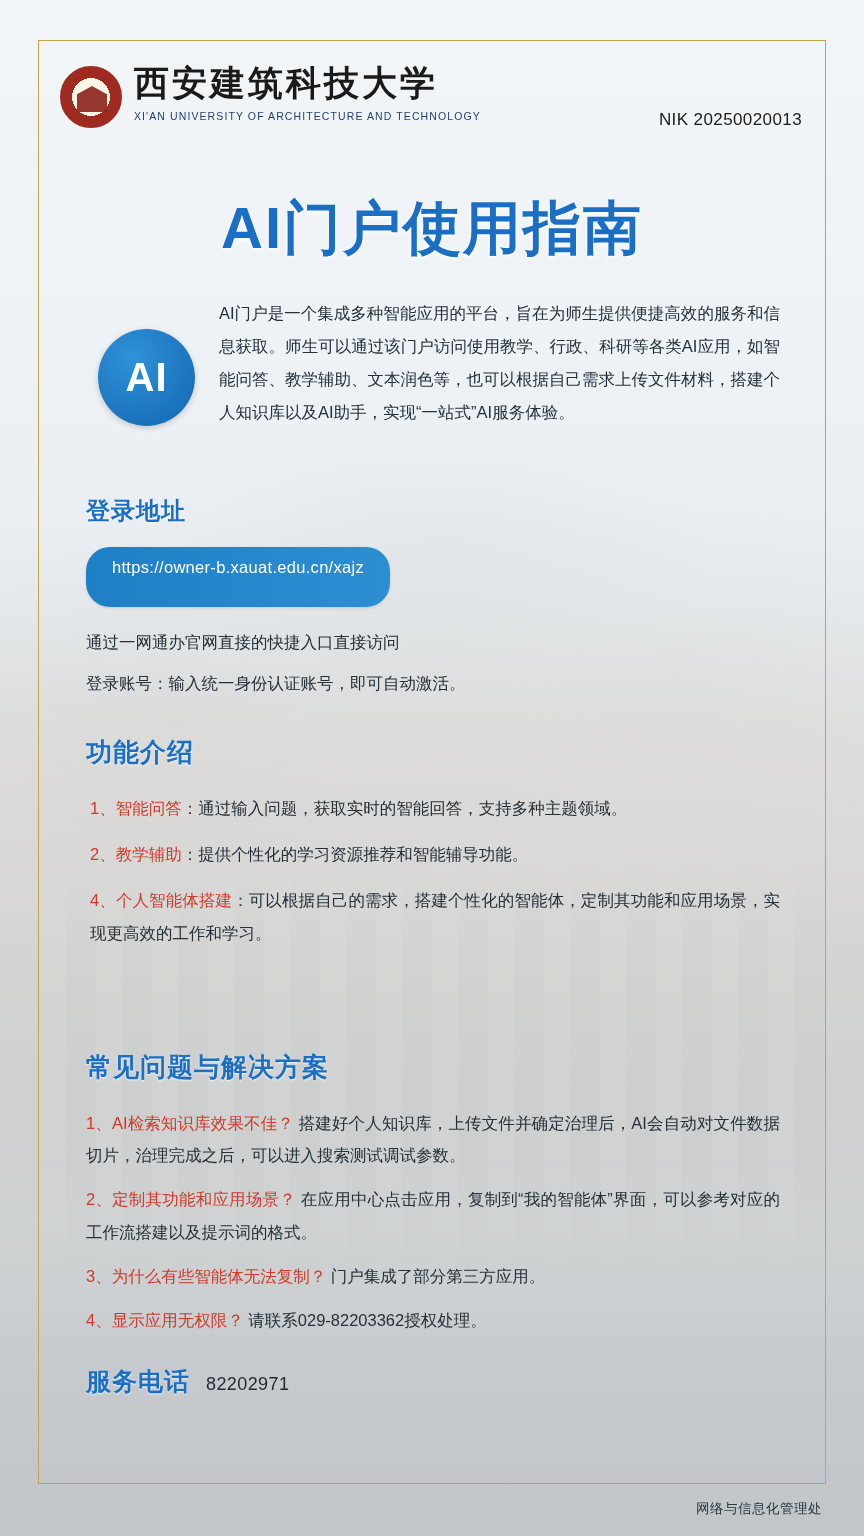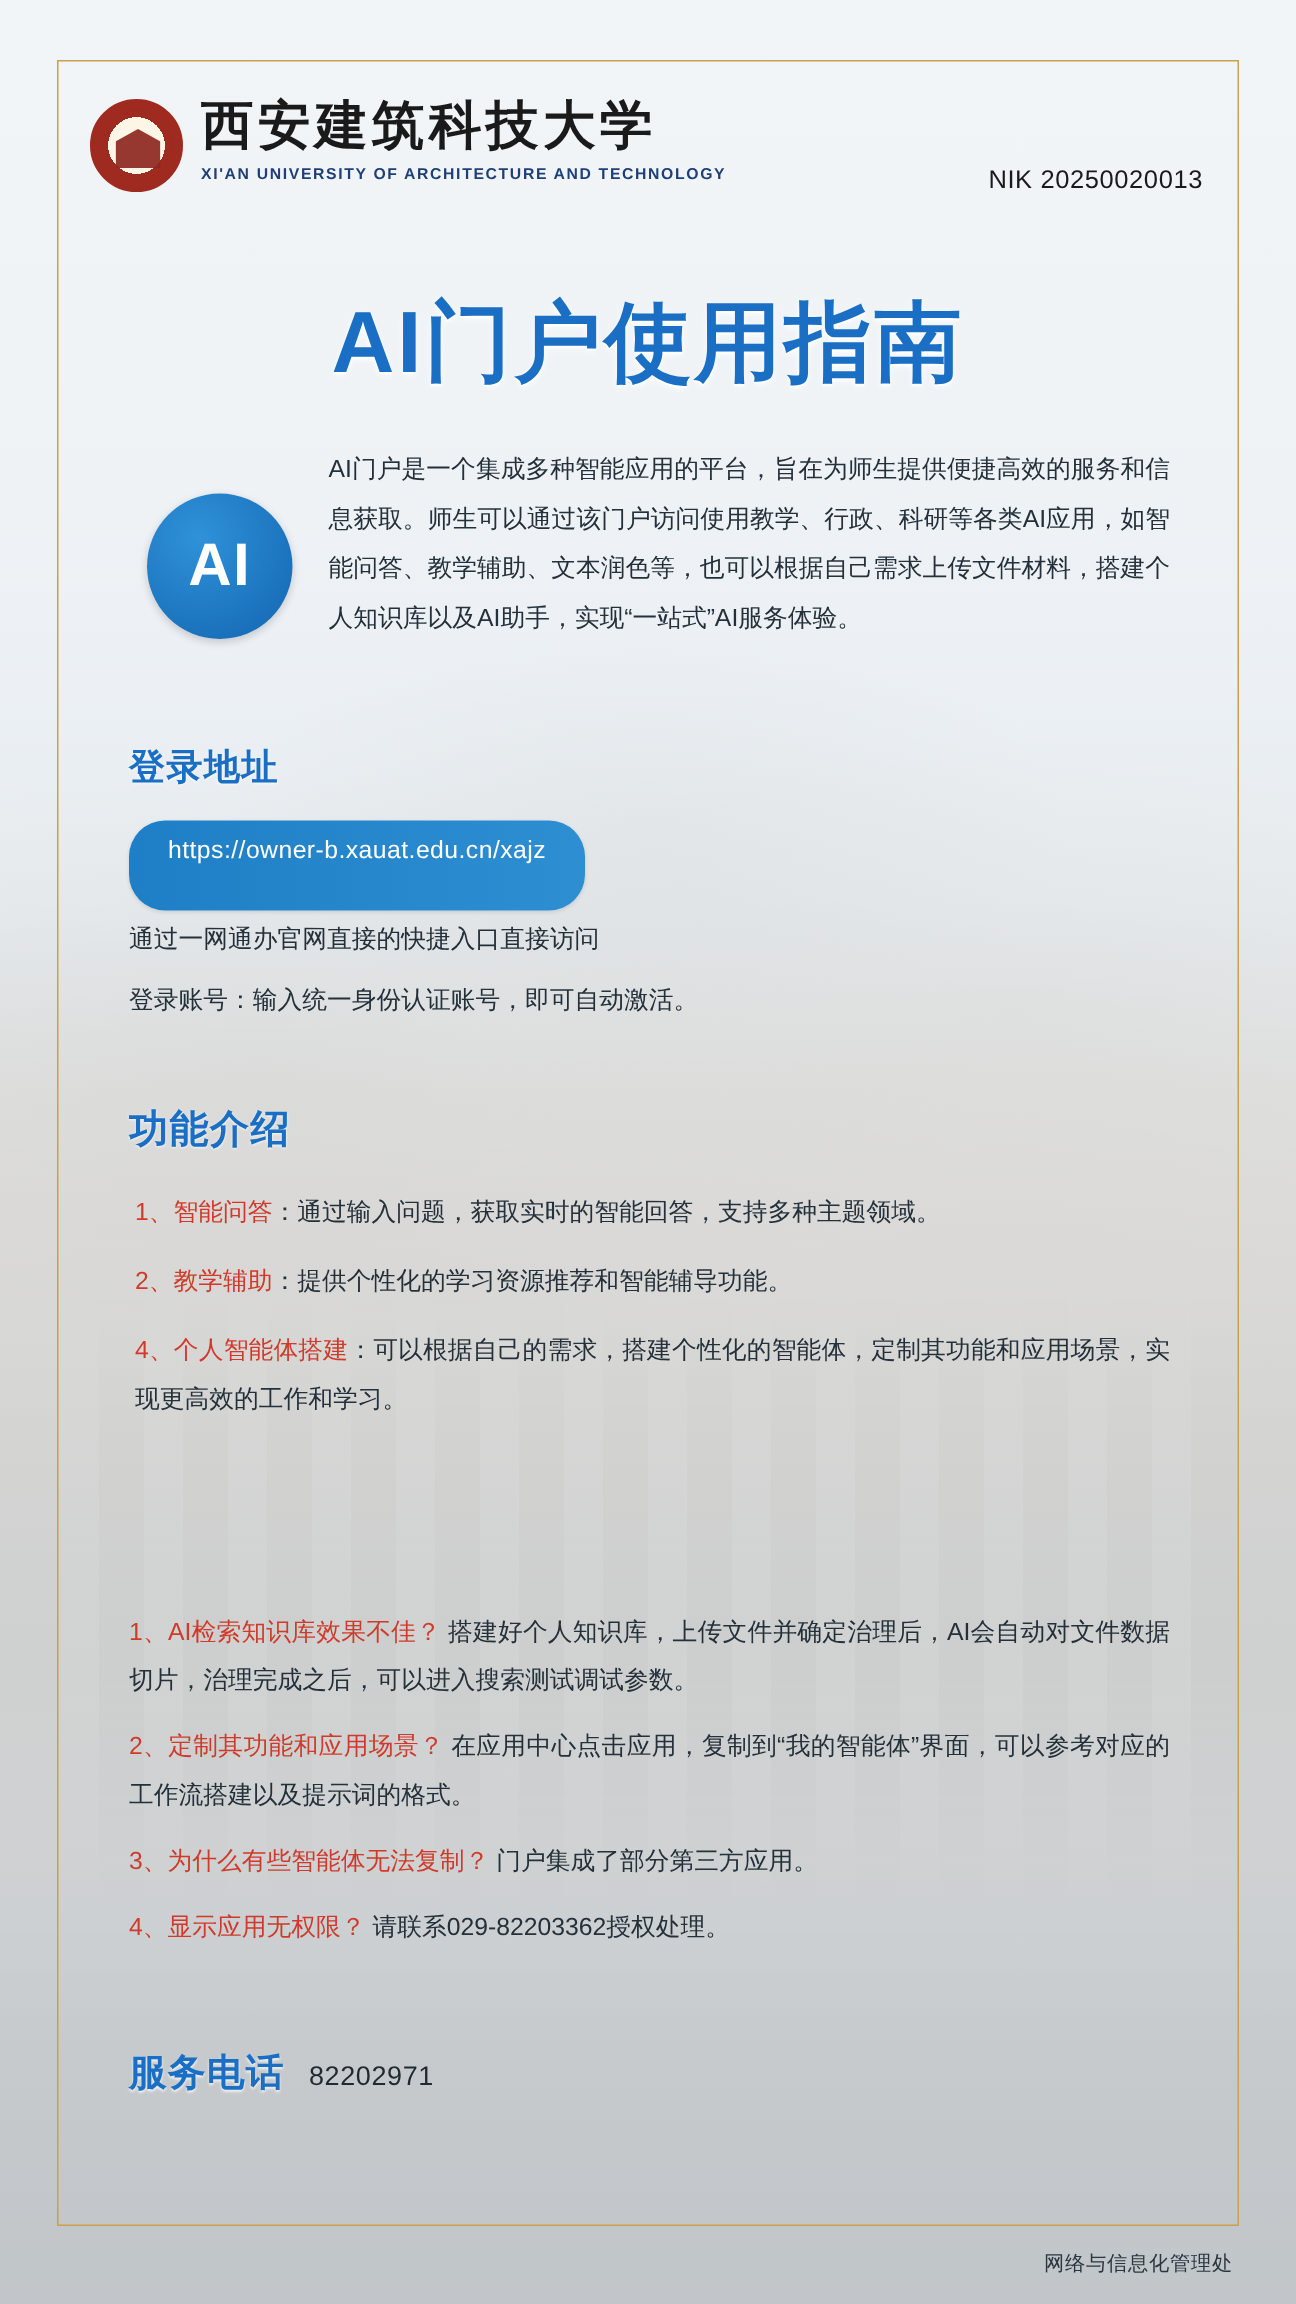--- a/index.html
+++ b/index.html
@@ -144,21 +144,21 @@
     color: #1a1a1a;
     letter-spacing: 3px;
     line-height: 1.15;
     white-space: nowrap;
   }
   .uni-en {
     margin-top: 6px;
     font-size: 10.5px;
     letter-spacing: 1.1px;
     color: #1f3f77;
-    font-weight: 700;
+    font-weight: 400;
     white-space: nowrap;
   }
   .nik {
     position: absolute;
     right: 0;
     top: 48px;
     font-size: 17px;
     color: #1a1a1a;
     letter-spacing: .4px;
   }
@@ -229,21 +229,21 @@
     color: #ffffff;
     font-size: 16.5px;
     padding: 11px 26px 30px 26px;
     border-radius: 24px;
     letter-spacing: .3px;
     box-shadow: 0 1px 3px rgba(0,0,0,.12);
   }
   .login-line {
     font-size: 16.5px;
     color: #24303a;
-    margin-top: 4px;
+    margin-top: 20px;
     line-height: 1.9;
   }
   .login-line.second { margin-top: 10px; }
 
   
   .sec-features { position: absolute; top: 695px; left: 48px; right: 46px; }
   .sec-features .h2 { font-size: 26px; }
   .feat-list { margin-top: 22px; }
   .feat {
     font-size: 16.5px;
@@ -345,20 +345,21 @@
         <div class="feat">
           <span class="k">2、</span><span class="k">教学辅助</span><span>：</span><span>提供个性化的学习资源推荐和智能辅导功能。</span>
         </div>
         <div class="feat">
           <span class="k">4、</span><span class="k">个人智能体搭建</span><span>：</span><span>可以根据自己的需求，搭建个性化的智能体，定制其功能和应用场景，实现更高效的工作和学习。</span>
         </div>
       </div>
     </div>
 
     <div class="sec-faq">
+      <div class="h2">常见问题与解决方案</div>
       <div class="faq-list">
         <div class="faq">
           <span class="k">1、</span><span class="k">AI检索知识库效果不佳？</span> <span>搭建好个人知识库，上传文件并确定治理后，AI会自动对文件数据切片，治理完成之后，可以进入搜索测试调试参数。</span>
         </div>
         <div class="faq">
           <span class="k">2、</span><span class="k">定制其功能和应用场景？</span> <span>在应用中心点击应用，复制到“我的智能体”界面，可以参考对应的工作流搭建以及提示词的格式。</span>
         </div>
         <div class="faq">
           <span class="k">3、</span><span class="k">为什么有些智能体无法复制？</span> <span>门户集成了部分第三方应用。</span>
         </div>

